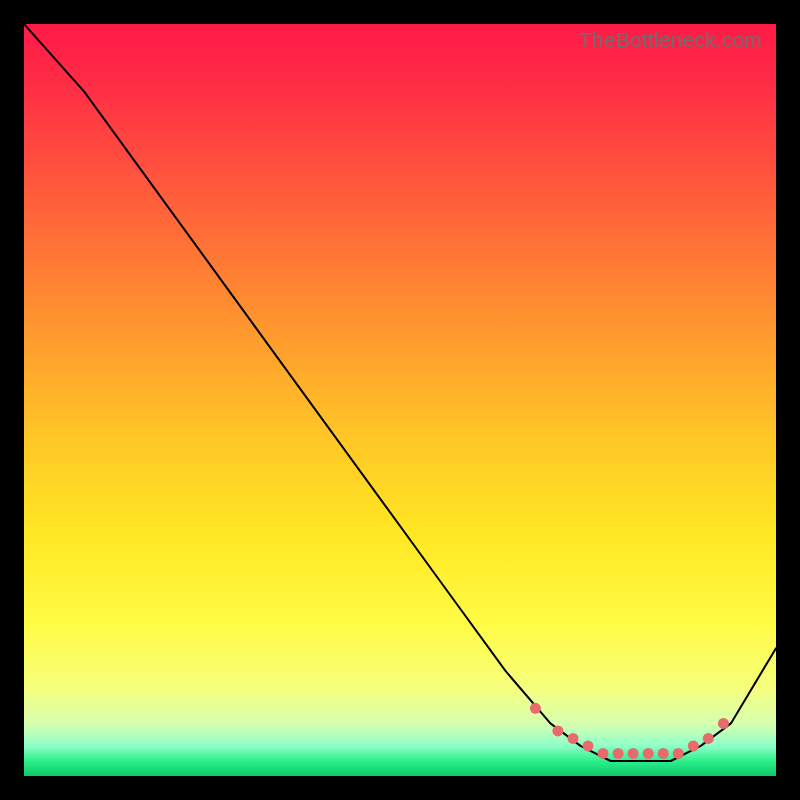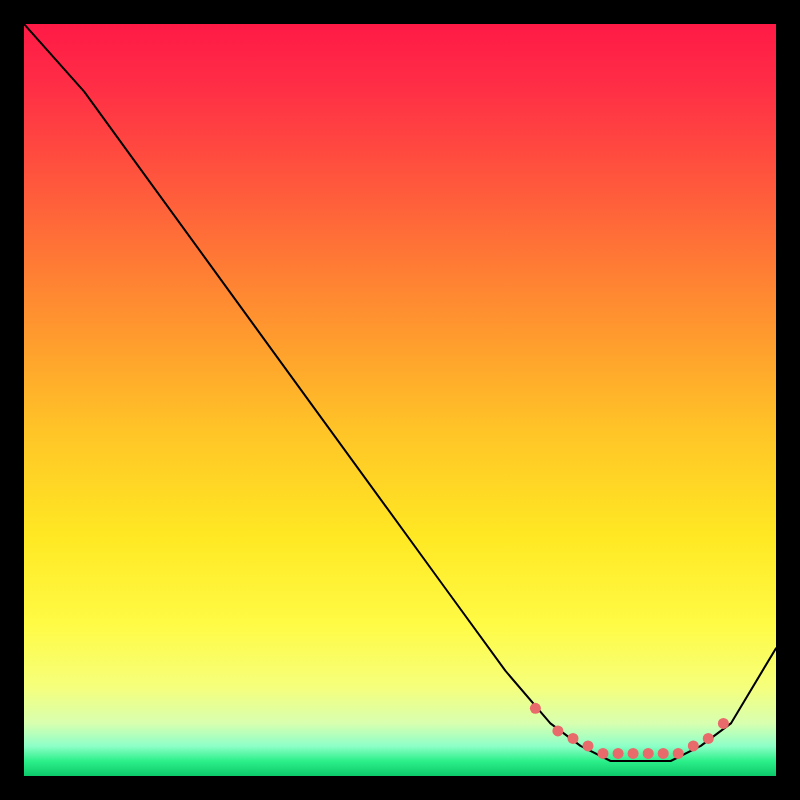--- a/index.html
+++ b/index.html
@@ -58,20 +58,21 @@
   }
   .dot {
     fill: #e86a6a;
     stroke: none;
   }
 </style>
 </head>
 <body>
 
 <div class="frame">
+  <div class="watermark">TheBottleneck.com</div>
   <svg class="plot" viewBox="0 0 752 752">
     <path id="curve-path" class="curve" d="M0.0 0.0 L60.2 67.7 L120.3 150.4 L180.5 233.1 L240.6 315.8 L300.8 398.6 L361.0 481.3 L421.1 564.0 L481.3 646.7 L526.4 699.4 L556.5 721.9 L586.6 737.0 L616.6 737.0 L646.7 737.0 L676.8 721.9 L706.9 699.4 L752.0 624.2"></path>
     <g id="dots">
         <circle cx="511.4" cy="684.3" r="5.5" class="dot"></circle>
         <circle cx="533.9" cy="706.9" r="5.5" class="dot"></circle>
         <circle cx="549.0" cy="714.4" r="5.5" class="dot"></circle>
         <circle cx="564.0" cy="721.9" r="5.5" class="dot"></circle>
         <circle cx="579.0" cy="729.4" r="5.5" class="dot"></circle>
         <circle cx="594.1" cy="729.4" r="5.5" class="dot"></circle>
         <circle cx="609.1" cy="729.4" r="5.5" class="dot"></circle>

